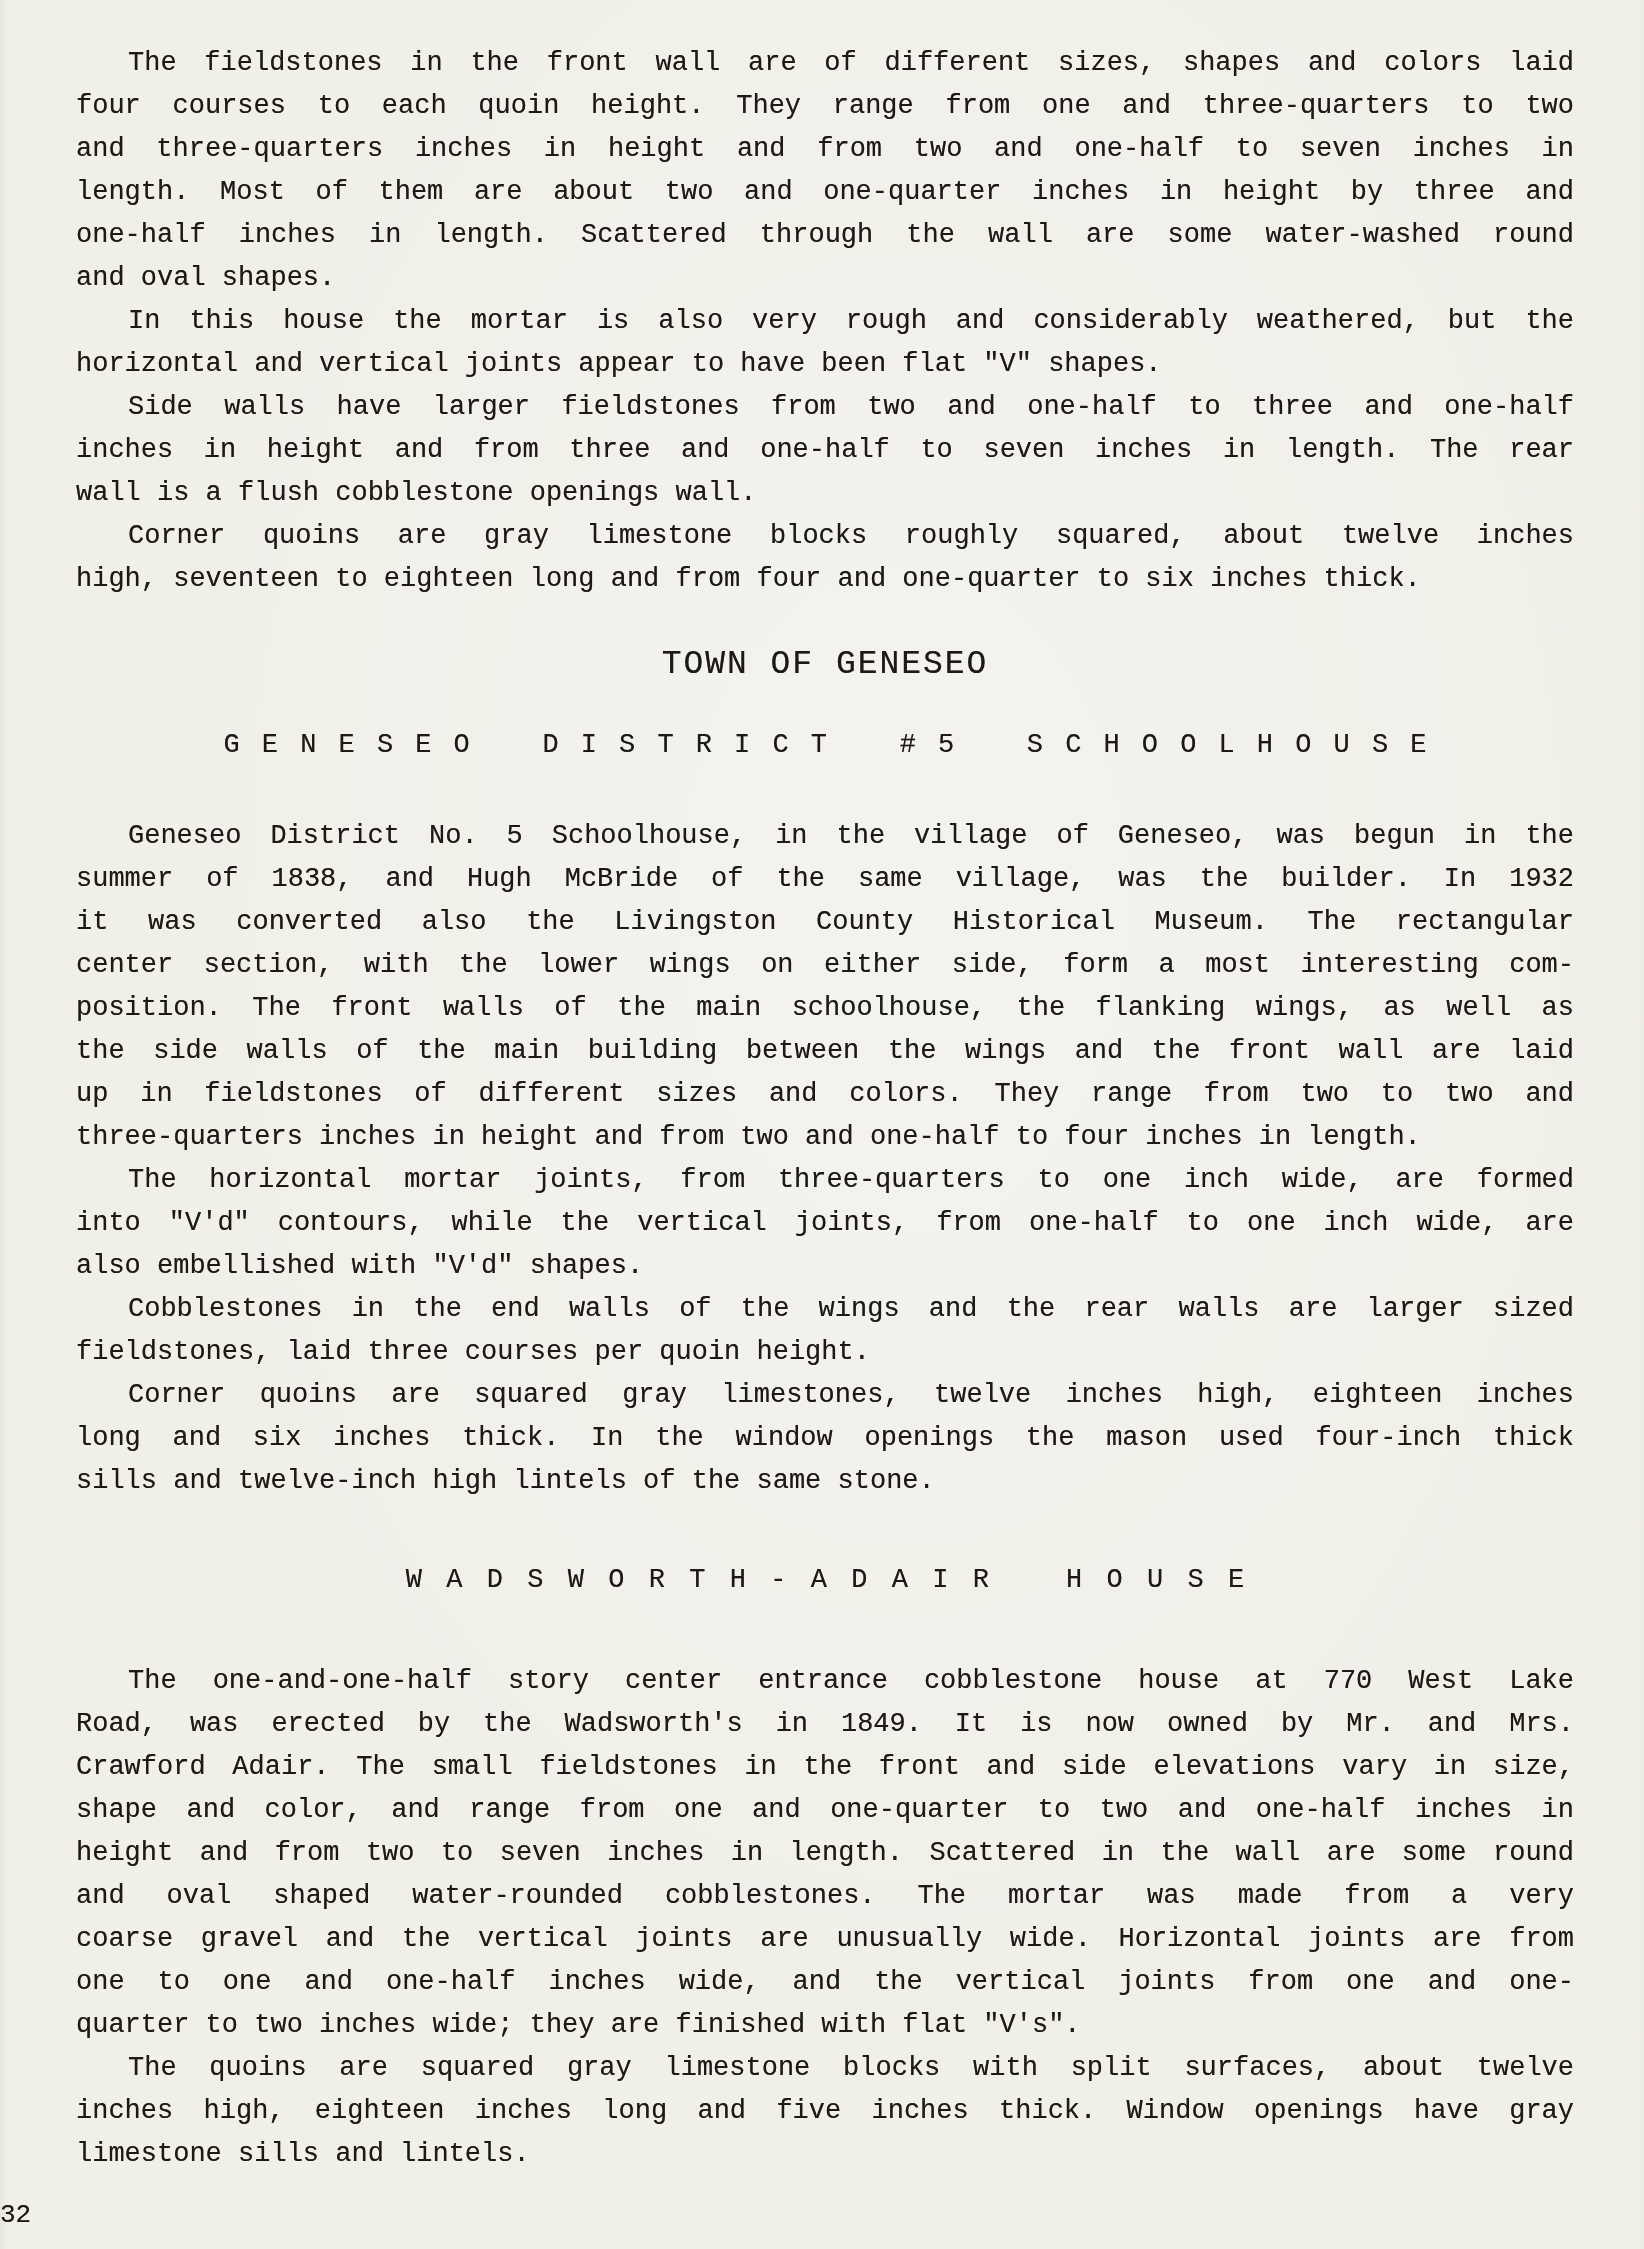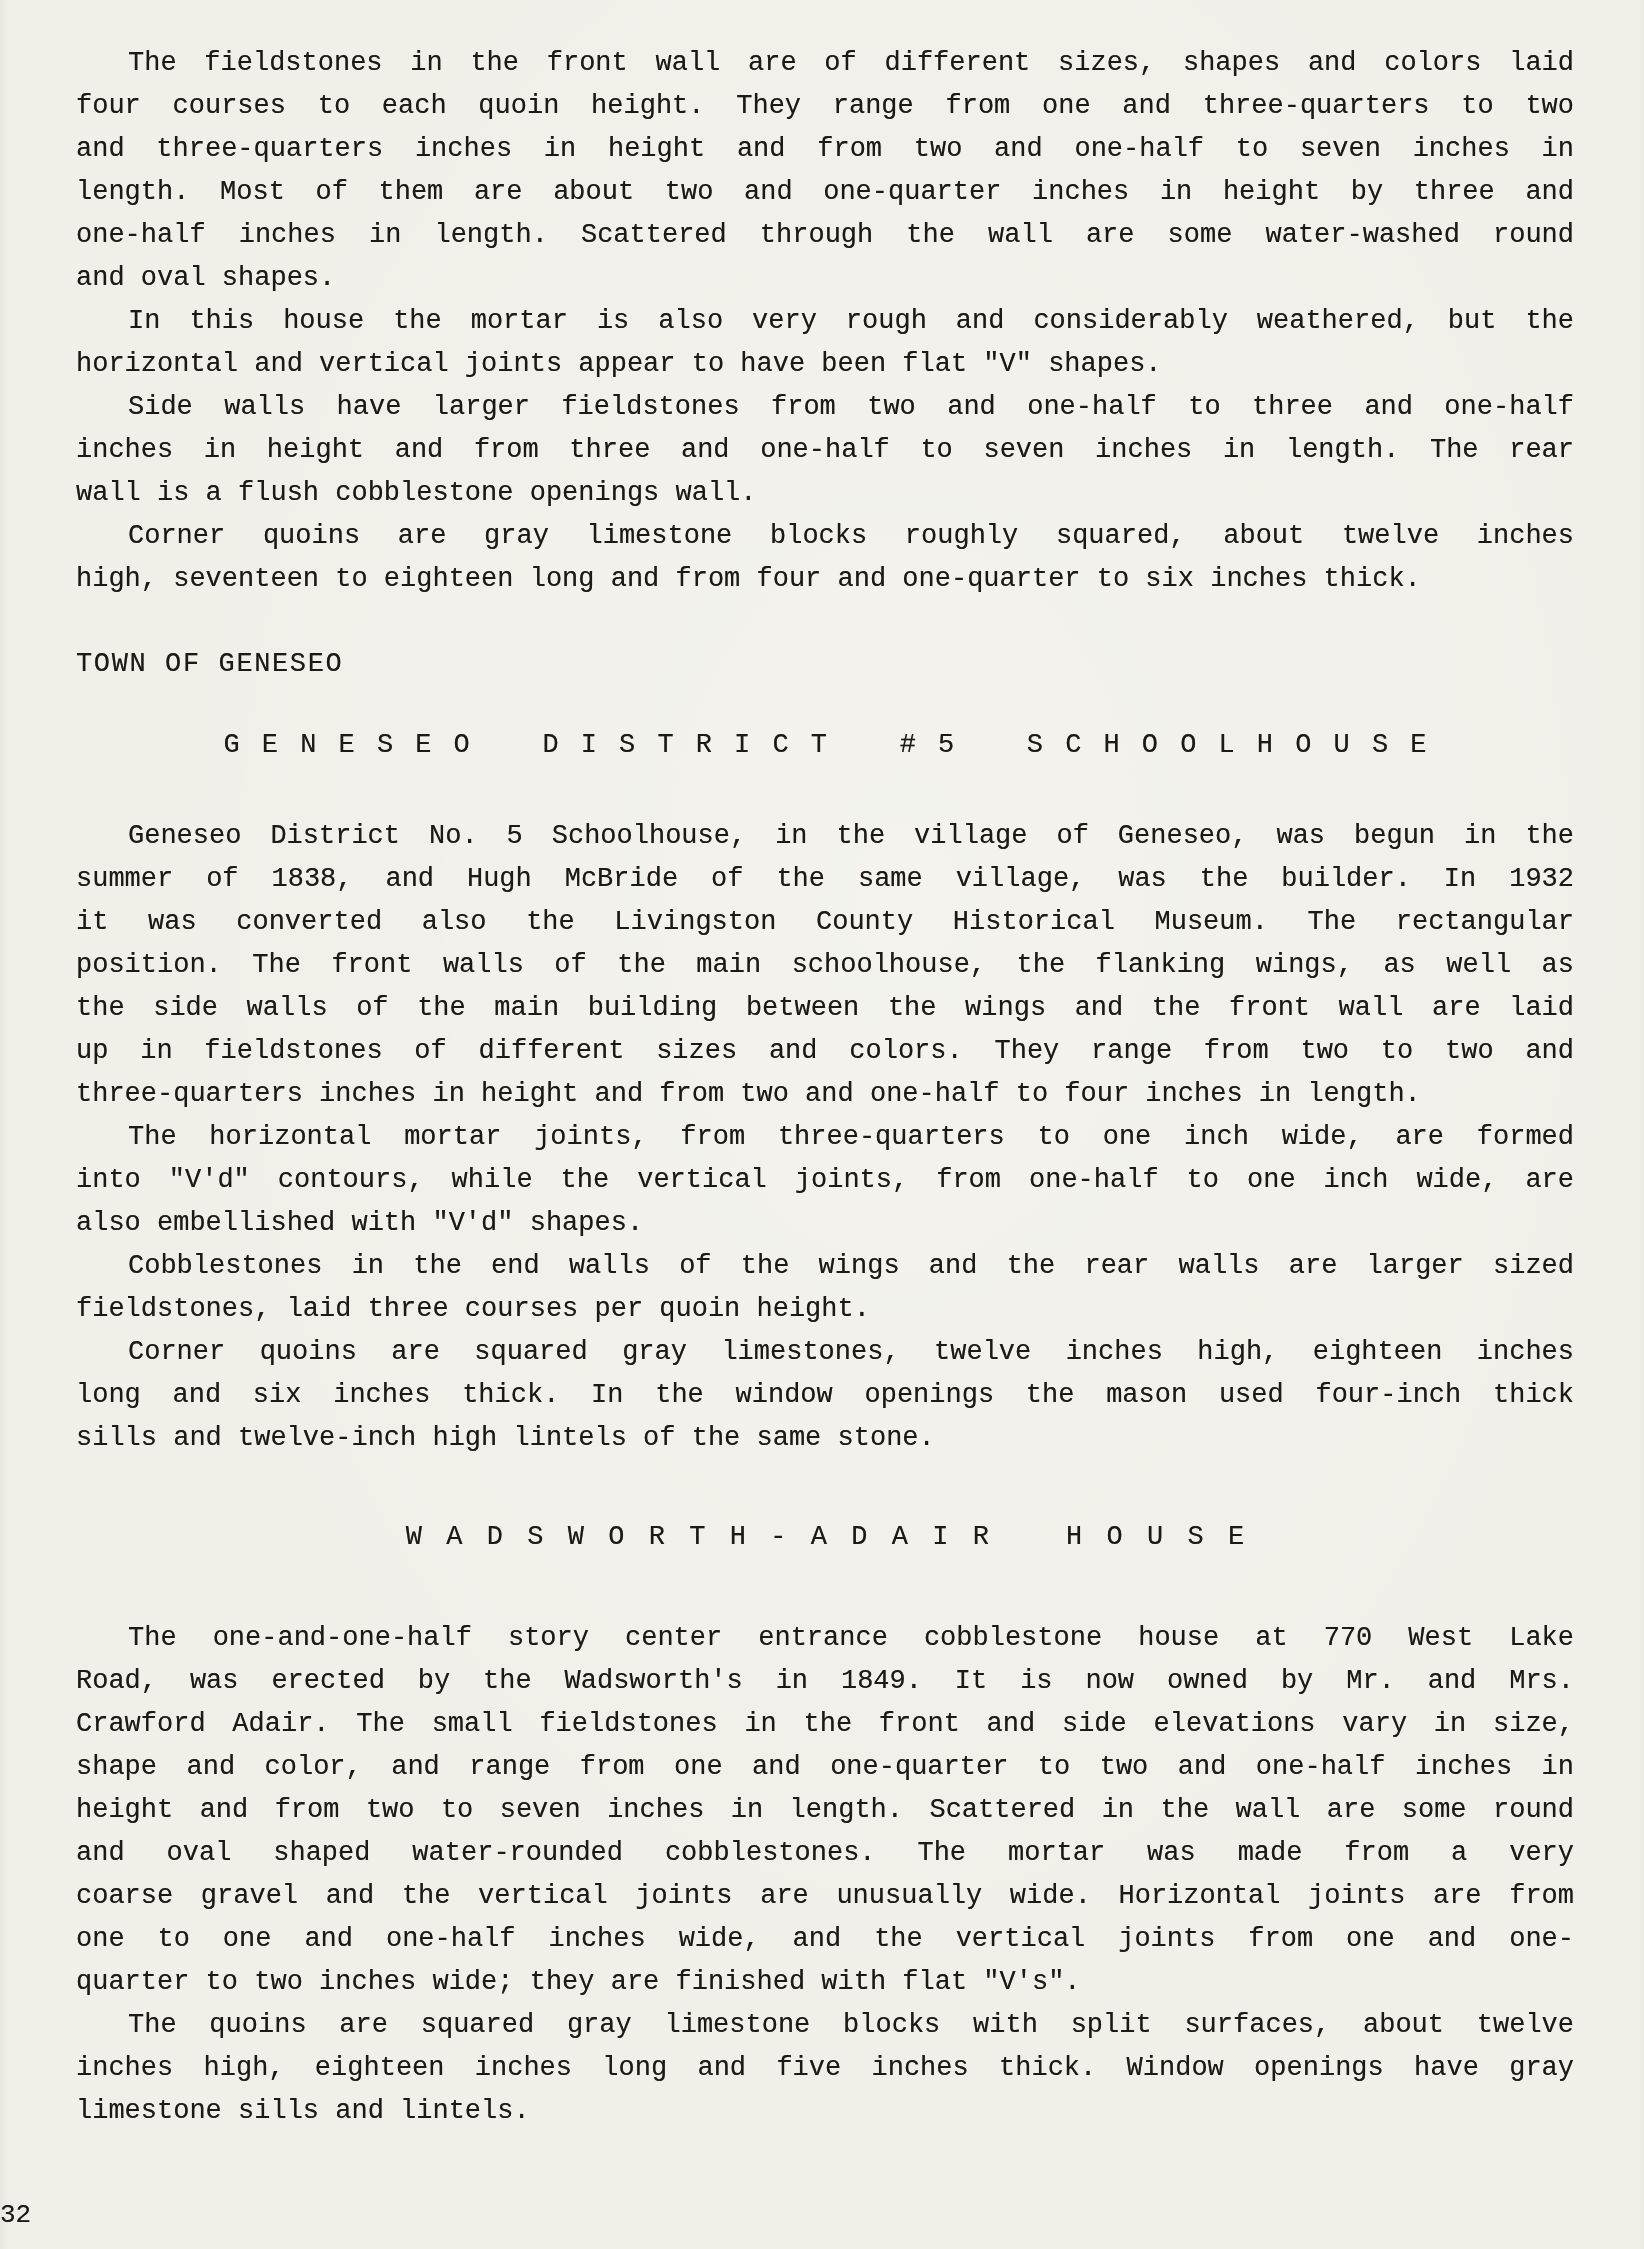--- a/index.html
+++ b/index.html
@@ -40,24 +40,24 @@
     text-shadow: 0 0 0.5px rgba(25, 22, 18, 0.55);
     white-space: normal;
   }
   .line.last {
     text-align-last: left;
   }
   .para .line:first-child {
     text-indent: 52px;
   }
   .center-heading {
-    font-size: 27px;
+    font-size: 33px;
     line-height: 43px;
     font-weight: normal;
-    text-align: left;
+    text-align: center;
     letter-spacing: 0.06em;
     margin: 42px 0 38px 0;
     text-shadow: 0 0 0.5px rgba(25, 22, 18, 0.55);
   }
   .spaced-heading {
     font-size: 27px;
     line-height: 43px;
     font-weight: normal;
     text-align: center;
     letter-spacing: 0.82em;
@@ -114,20 +114,21 @@
 
   <h2 class="center-heading">TOWN OF GENESEO</h2>
 
   <h3 class="spaced-heading">GENESEO DISTRICT #5 SCHOOLHOUSE</h3>
 
   <section>
     <div class="para">
         <div class="line">Geneseo District No. 5 Schoolhouse, in the village of Geneseo, was begun in the</div>
         <div class="line">summer of 1838, and Hugh McBride of the same village, was the builder. In 1932</div>
         <div class="line">it was converted also the Livingston County Historical Museum. The rectangular</div>
+        <div class="line">center section, with the lower wings on either side, form a most interesting com-</div>
         <div class="line">position. The front walls of the main schoolhouse, the flanking wings, as well as</div>
         <div class="line">the side walls of the main building between the wings and the front wall are laid</div>
         <div class="line">up in fieldstones of different sizes and colors. They range from two to two and</div>
         <div class="line last">three-quarters inches in height and from two and one-half to four inches in length.</div>
       </div>
     <div class="para">
         <div class="line">The horizontal mortar joints, from three-quarters to one inch wide, are formed</div>
         <div class="line">into "V'd" contours, while the vertical joints, from one-half to one inch wide, are</div>
         <div class="line last">also embellished with "V'd" shapes.</div>
       </div>

